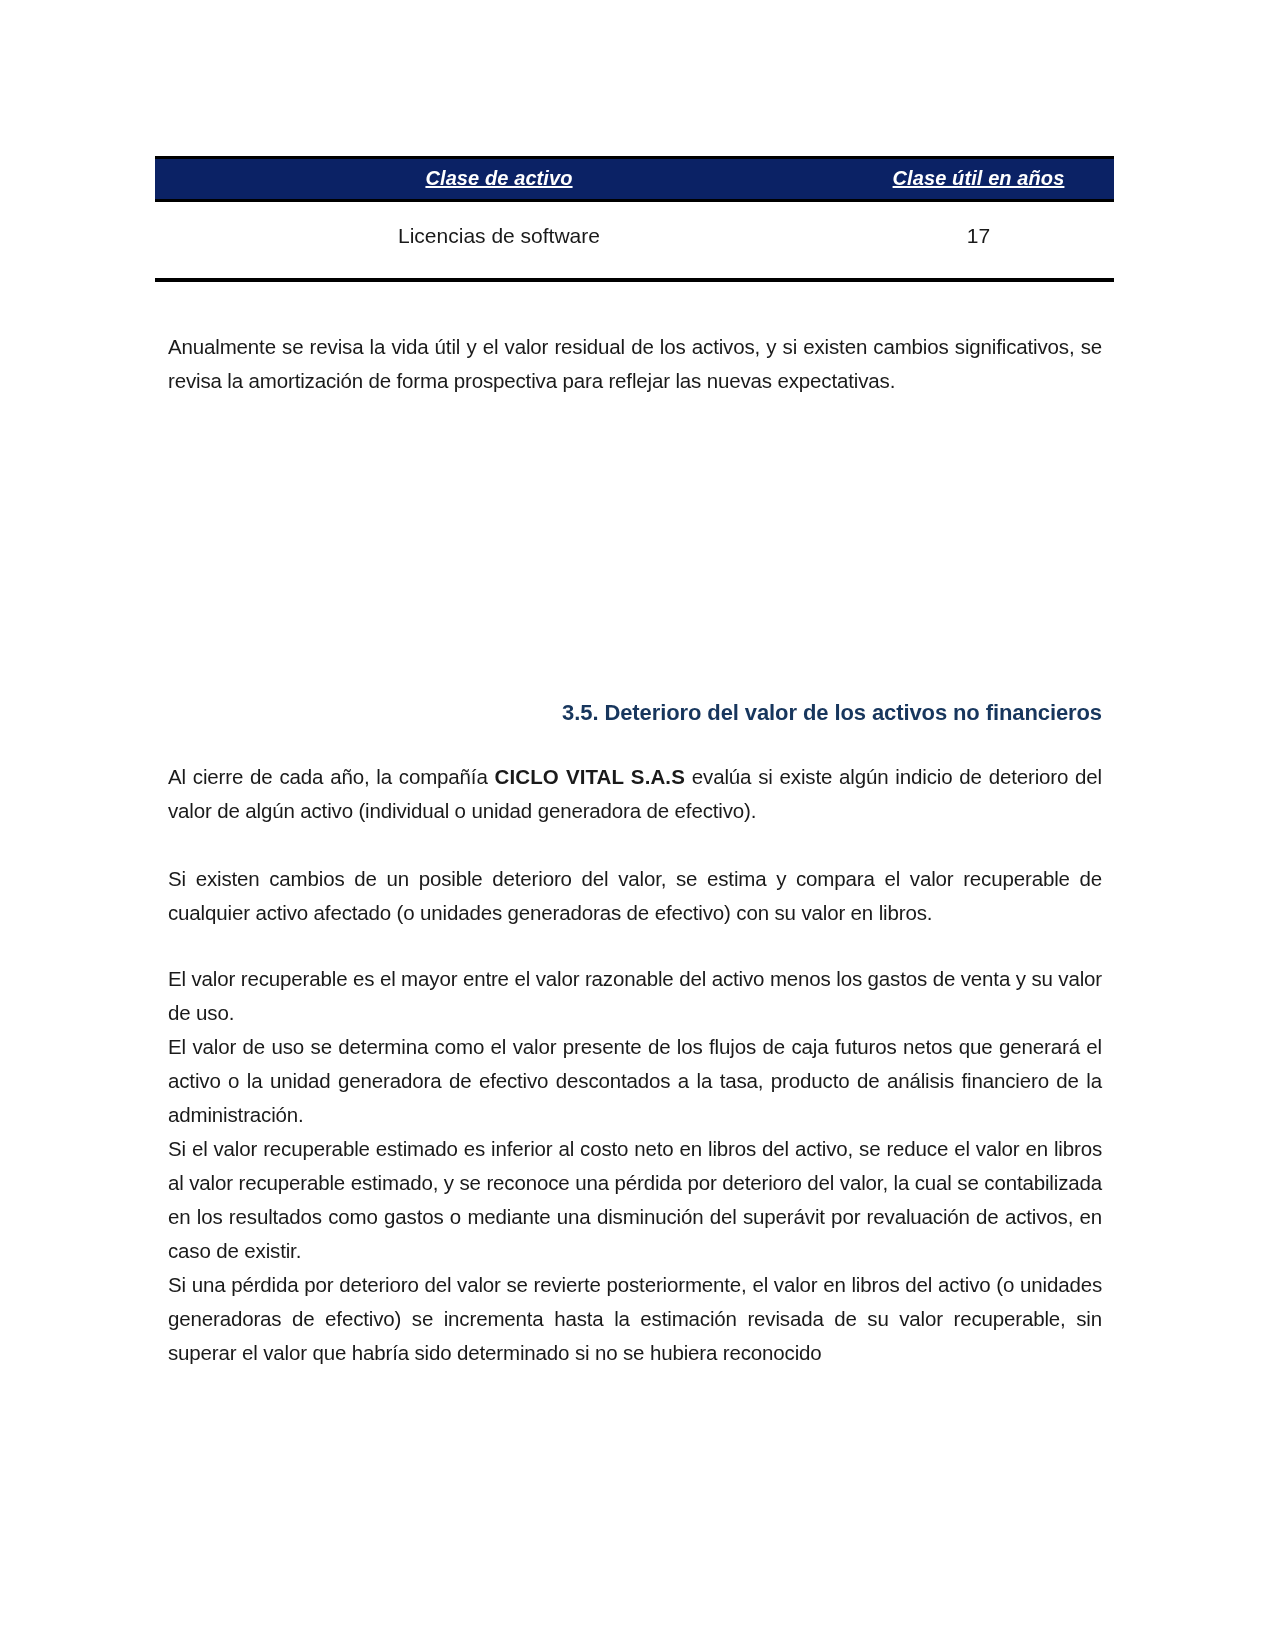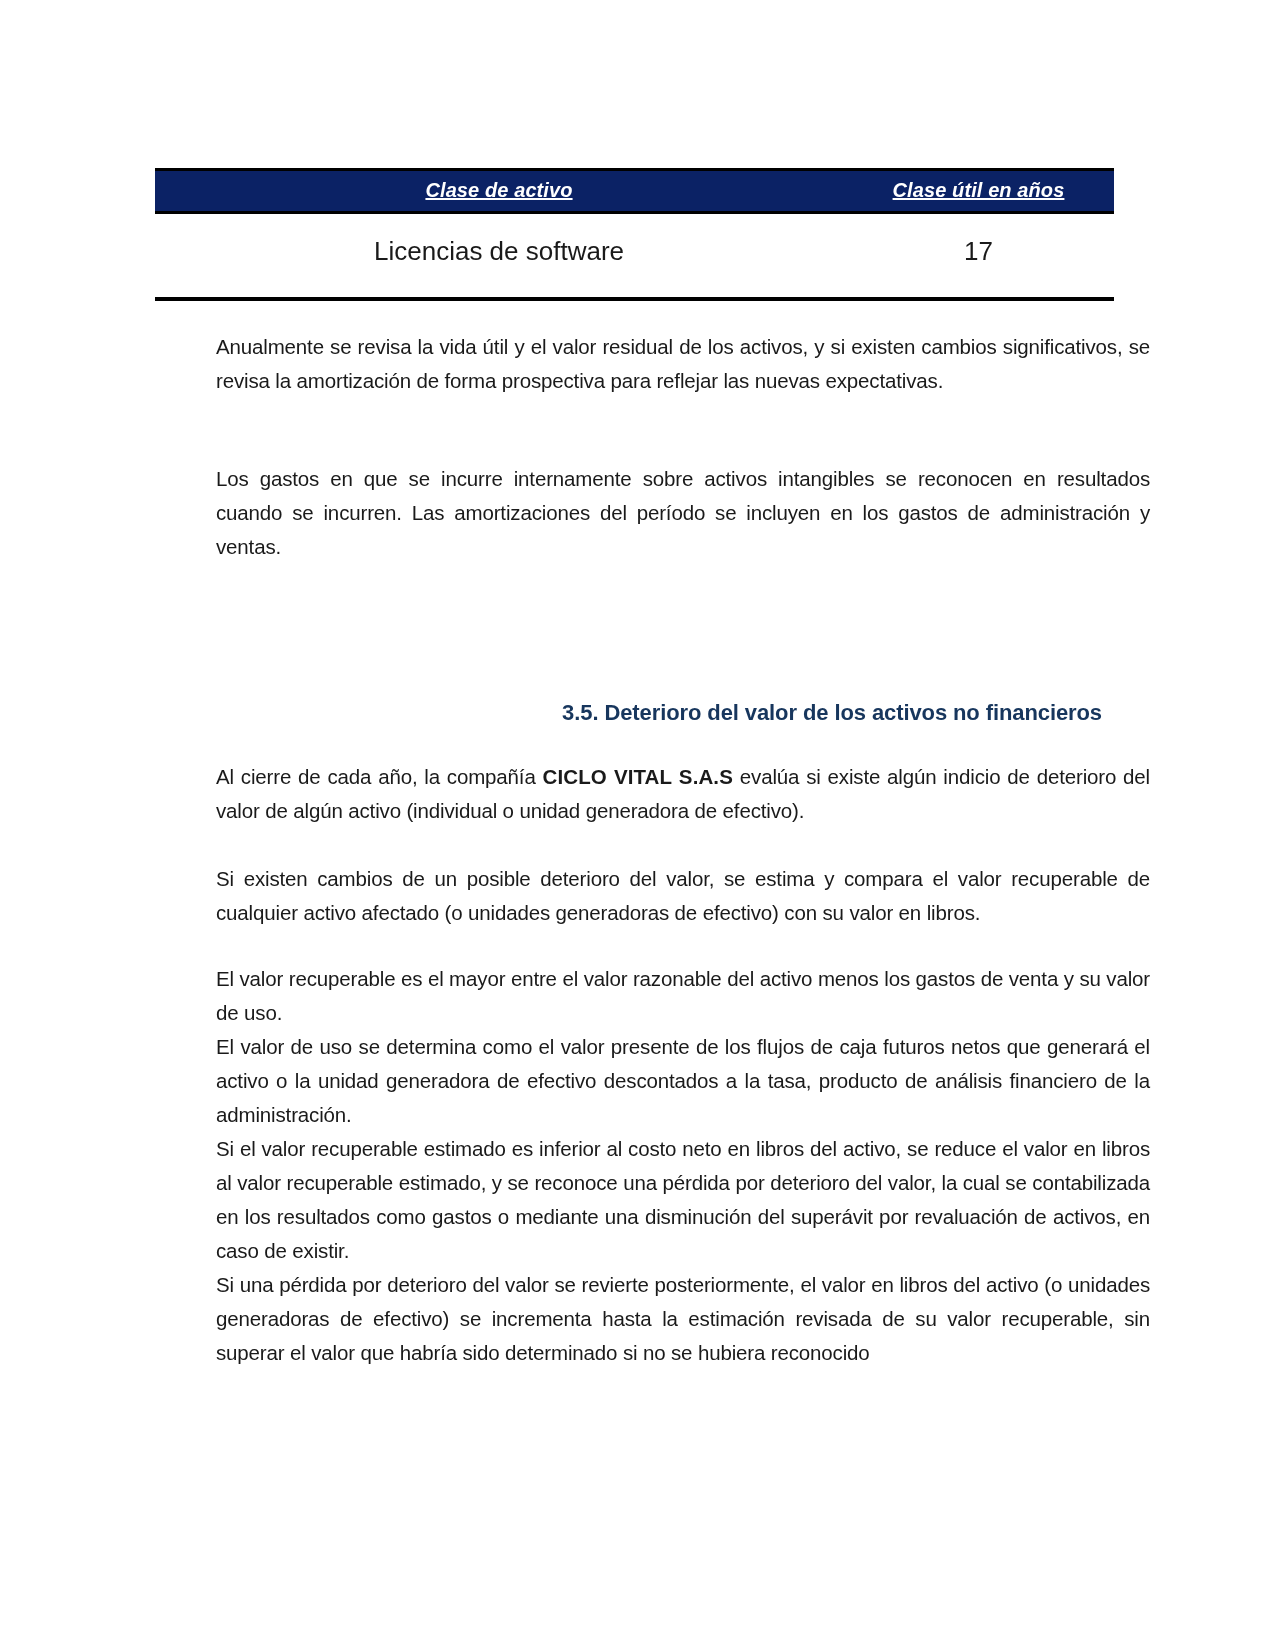--- a/index.html
+++ b/index.html
@@ -17,21 +17,21 @@
     background: #ffffff;
     font-family: "Liberation Sans", "DejaVu Sans", sans-serif;
     overflow: hidden;
     box-sizing: border-box;
   }
 
   
   .asset-table {
     position: absolute;
     left: 155px;
-    top: 168px;
+    top: 156px;
     width: 959px;
     border-collapse: collapse;
     table-layout: fixed;
   }
 
   .asset-table .thead-row {
     background: #0B2265;
   }
 
   .asset-table th {
@@ -46,42 +46,41 @@
     letter-spacing: .1px;
     border-top: 3px solid #000000;
     border-bottom: 3px solid #000000;
     font-family: "Liberation Sans", sans-serif;
   }
 
   .asset-table th.col-class { width: 688px; }
   .asset-table th.col-life  { width: 271px; }
 
   .asset-table td {
-    font-size: 26px;
+    font-size: 21px;
     color: #1a1a1a;
     text-align: center;
     padding: 22px 0 30px 0;
     vertical-align: middle;
     border-bottom: 4px solid #000000;
     font-family: "Liberation Sans", sans-serif;
   }
 
   
   .body-block {
     position: absolute;
     left: 168px;
     width: 934px;
     color: #1a1a1a;
     font-size: 20.5px;
     line-height: 34px;
     text-align: justify;
     text-justify: inter-word;
     font-family: "Liberation Sans", sans-serif;
     letter-spacing: -0.15px;
-    margin-left: 48px;
   }
 
   .body-block p {
     margin: 0;
   }
 
   .body-block p + p.tight {
     margin-top: 0;
   }
 
@@ -122,21 +121,20 @@
         <td>17</td>
       </tr>
     </tbody>
   </table>
 
   <div class="body-block" style="top: 330px;">
     <p>Anualmente se revisa la vida útil y el valor residual de los activos, y si existen cambios significativos, se revisa la amortización de forma prospectiva para reflejar las nuevas expectativas.</p>
   </div>
 
   <div class="body-block" style="top: 462px;">
-    <p>Los gastos en que se incurre internamente sobre activos intangibles se reconocen en resultados cuando se incurren. Las amortizaciones del período se incluyen en los gastos de administración y ventas.</p>
   </div>
 
   <div class="section-heading" style="top: 698px;">
     <span>3.5. Deterioro del valor de los activos no financieros</span>
   </div>
 
   <div class="body-block" style="top: 760px;">
     <p><span>Al cierre de cada año, la compañía </span><b class="company">CICLO VITAL S.A.S</b><span> evalúa si existe algún indicio de deterioro del valor de algún activo (individual o unidad generadora de efectivo).</span></p>
   </div>
 

